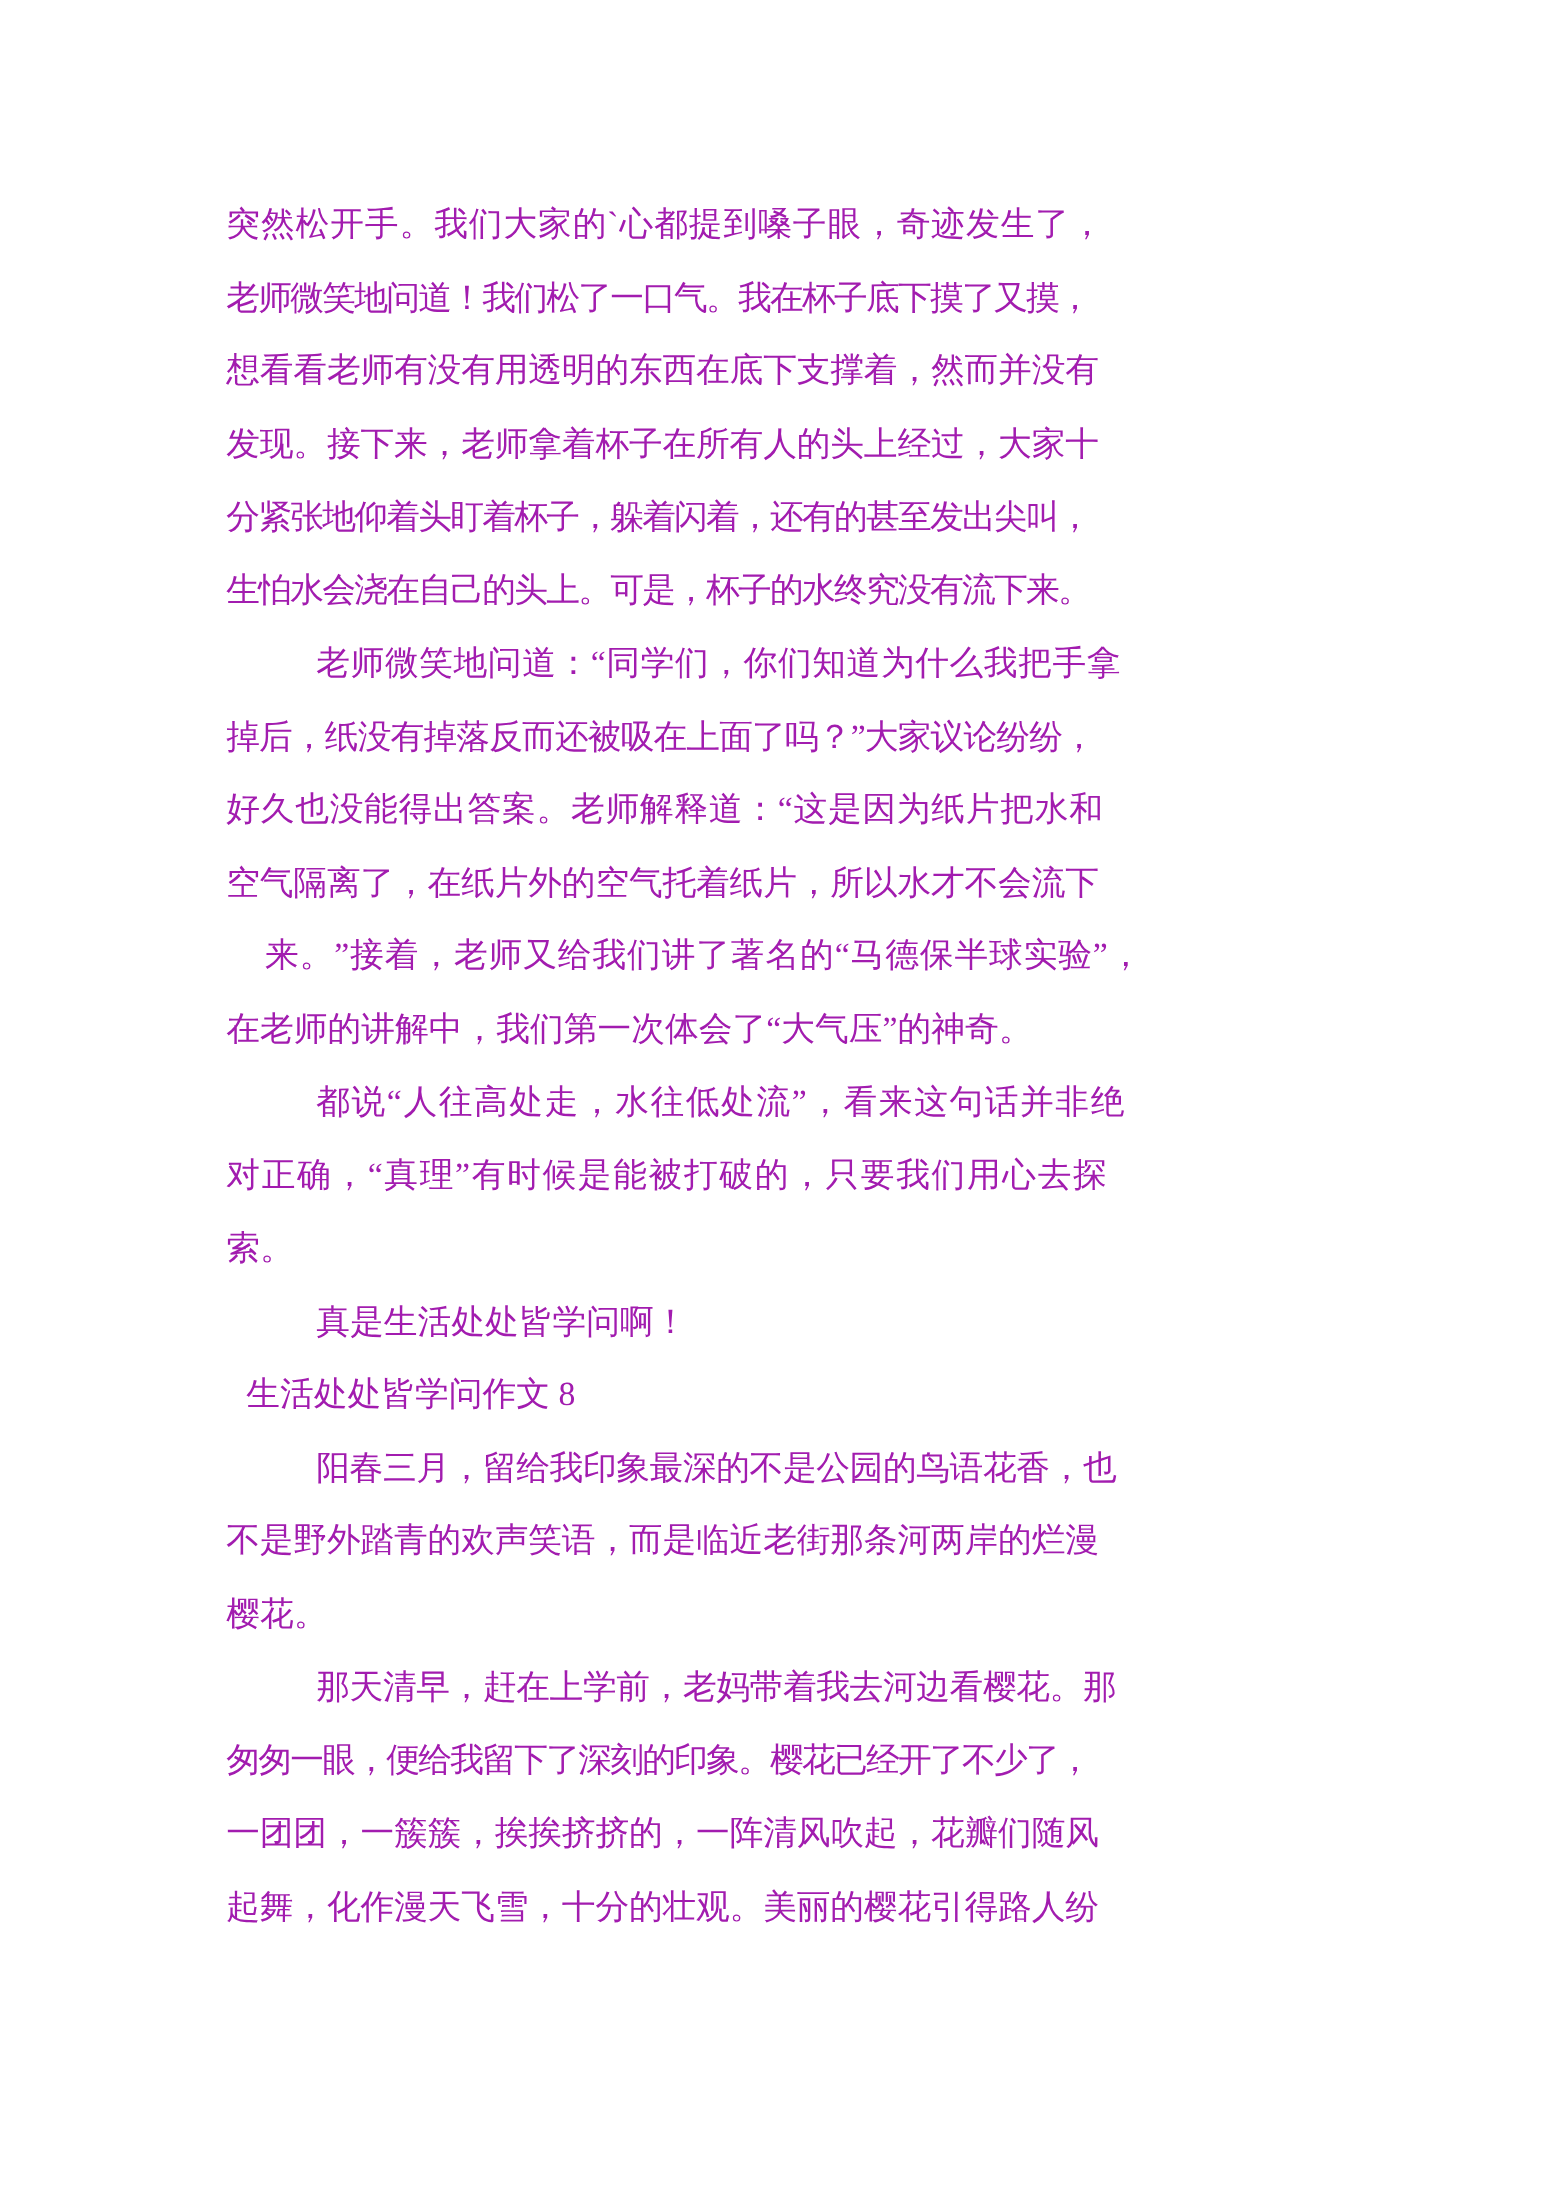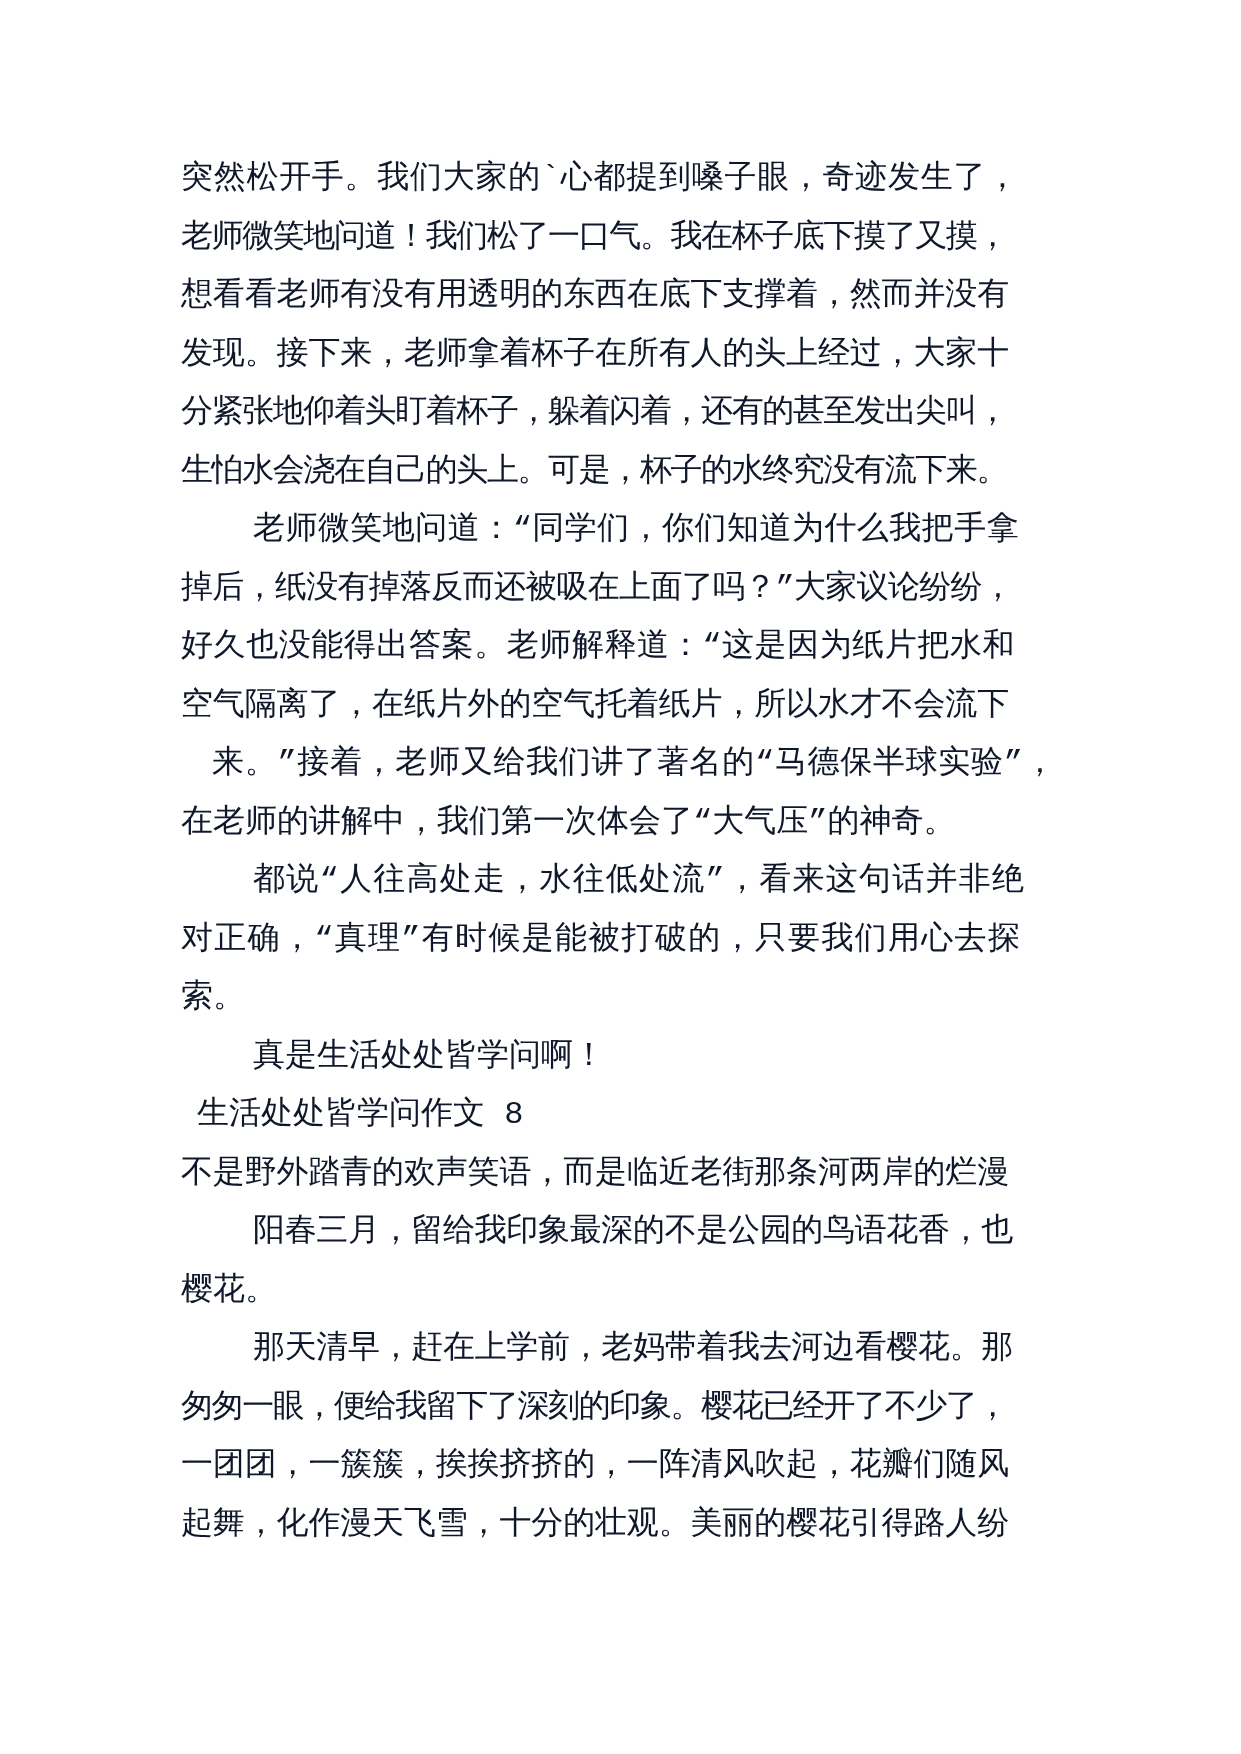--- a/index.html
+++ b/index.html
@@ -17,25 +17,24 @@
   .text-block {
     position: absolute;
     left: 181px; top: 150px;
     width: 880px;
   }
   .line {
     box-sizing: border-box;
     width: 880px;
     height: 58.5px;
     line-height: 58.5px;
-    font-size: 32px;
-    color: #0f172a;
+    font-size: 27px;
+    color: #a21caf;
     white-space: nowrap;
     font-weight: 400;
-    font-family: Liberation Mono, monospace;
   }
   .line.indent { padding-left: 72px; }
   .line .t { display: inline-block; white-space: nowrap; }
   .heading { font-weight: 400; margin-left: 16px; }
 </style>
 </head>
 <body>
 
 <div class="page">
   <div class="text-block">
@@ -55,22 +54,22 @@
     <div class="line"><span class="t">在老师的讲解中，我们第一次体会了“大气压”的神奇。</span></div>
 
     <div class="line fill indent"><span class="t" style="letter-spacing: 1.24219px;">都说“人往高处走，水往低处流”，看来这句话并非绝</span></div>
     <div class="line fill"><span class="t" style="letter-spacing: 1.30048px;">对正确，“真理”有时候是能被打破的，只要我们用心去探</span></div>
     <div class="line"><span class="t">索。</span></div>
 
     <div class="line indent"><span class="t">真是生活处处皆学问啊！</span></div>
 
     <div class="line heading"><span class="t">生活处处皆学问作文 8</span></div>
 
+    <div class="line fill indent"><span class="t" style="letter-spacing: -0.333333px;">阳春三月，留给我印象最深的不是公园的鸟语花香，也</span></div>
     <div class="line fill"><span class="t" style="letter-spacing: -0.153846px;">不是野外踏青的欢声笑语，而是临近老街那条河两岸的烂漫</span></div>
-    <div class="line fill indent"><span class="t" style="letter-spacing: -0.333333px;">阳春三月，留给我印象最深的不是公园的鸟语花香，也</span></div>
     <div class="line"><span class="t">樱花。</span></div>
 
     <div class="line fill indent"><span class="t" style="letter-spacing: -0.333333px;">那天清早，赶在上学前，老妈带着我去河边看樱花。那</span></div>
     <div class="line fill"><span class="t" style="letter-spacing: -1.40741px;">匆匆一眼，便给我留下了深刻的印象。樱花已经开了不少了，</span></div>
     <div class="line fill"><span class="t" style="letter-spacing: -0.153846px;">一团团，一簇簇，挨挨挤挤的，一阵清风吹起，花瓣们随风</span></div>
     <div class="line fill"><span class="t" style="letter-spacing: -0.153846px;">起舞，化作漫天飞雪，十分的壮观。美丽的樱花引得路人纷</span></div>
 
   </div>
 </div>
 

